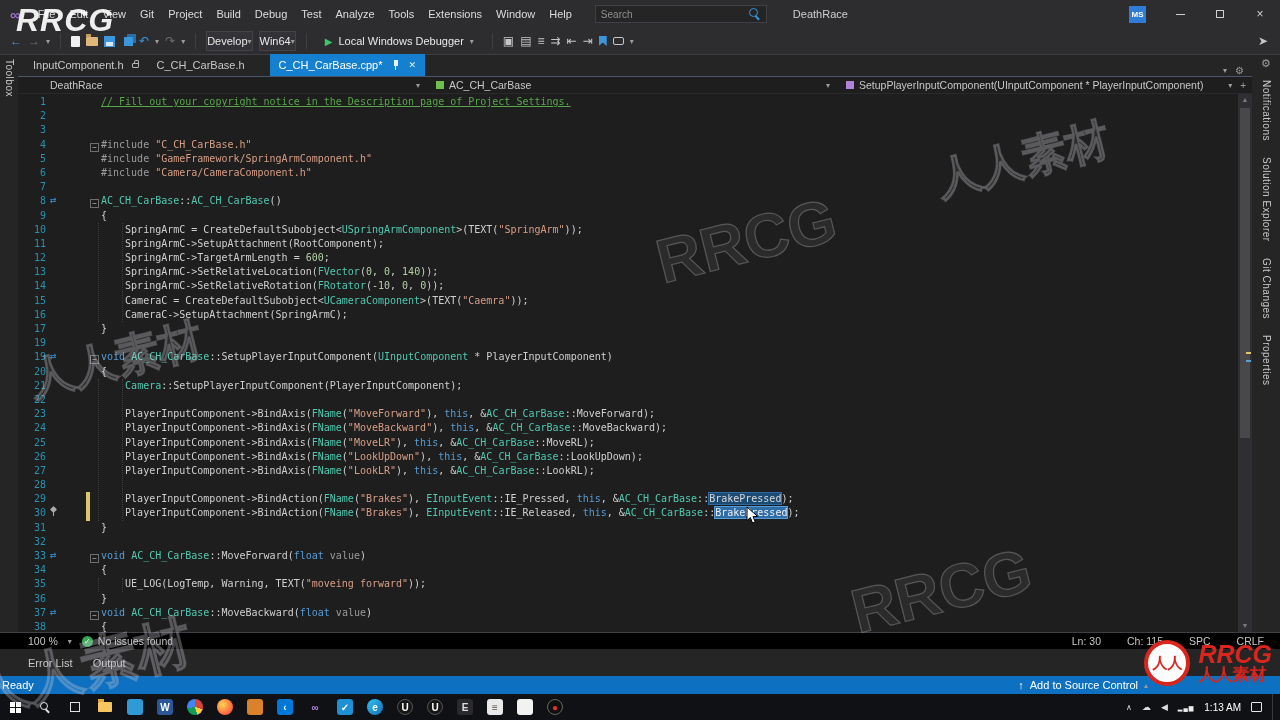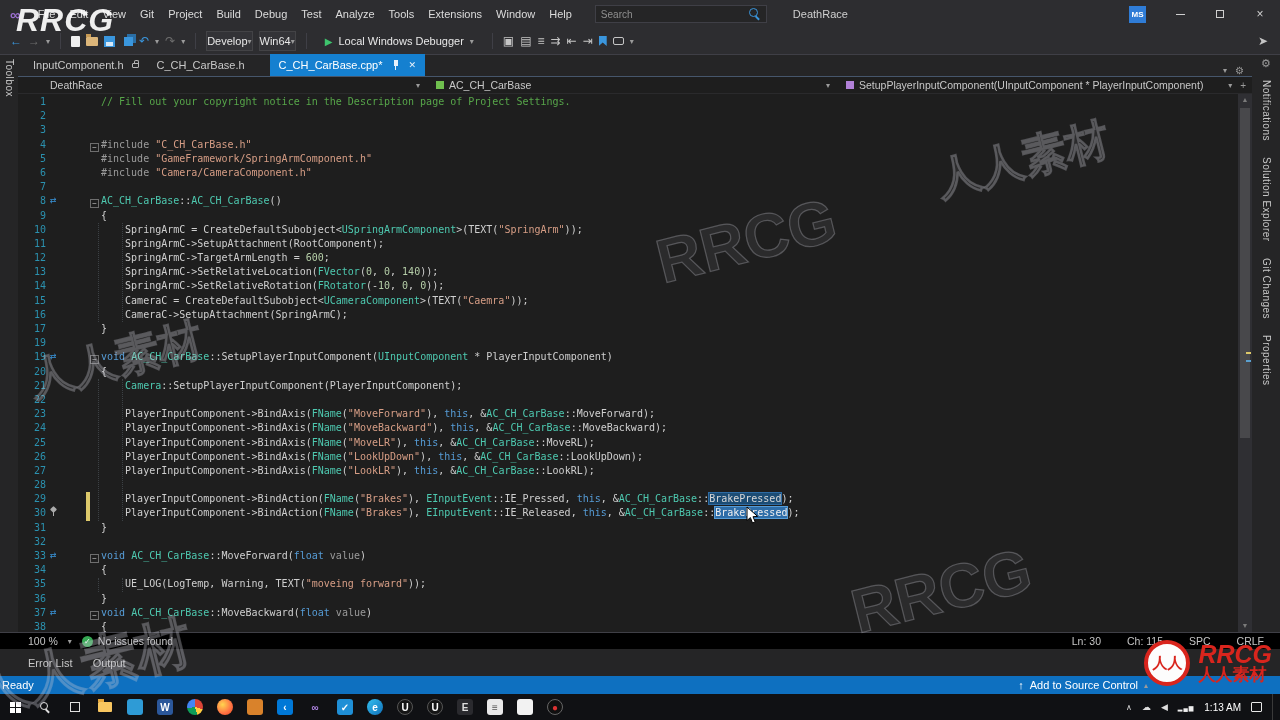--- a/index.html
+++ b/index.html
@@ -86,21 +86,21 @@
   .code-lines { position:absolute; left:0; top:1px; right:14px; }
   .line { display:flex; height:14.2px; align-items:center; position:relative; z-index:1; }
   .ln { width:28px; text-align:right; color:#2B91AF; font:10px/14.2px "DejaVu Sans Mono", monospace; flex:0 0 28px; }
   .icn { width:14px; flex:0 0 14px; text-align:center; font-size:8px; line-height:14.2px; }
   .sp { width:26px; flex:0 0 26px; }
   .chg { width:4px; flex:0 0 4px; height:14.2px; }
   .chg.mod { background:#DCC86A; }
   .fold { width:11px; flex:0 0 11px; text-align:left; }
   .foldbox { display:inline-block; width:9px; height:9px; line-height:7px; font-size:8px; text-align:center; border:1px solid #6E6E6E; color:#C8C8C8; background:#1E1E1E; }
   .txt { white-space:pre; font:10px/14.2px "DejaVu Sans Mono", monospace; color:#CFCFCF; }
-  .tok-c { color:#57A64A; } .tok-p { color:#9B9B9B; } .tok-s { color:#D69D85; }
+  .tok-c { color:#57A64A;text-decoration:underline; } .tok-p { color:#9B9B9B; } .tok-s { color:#D69D85; }
   .tok-k { color:#569CD6; } .tok-t { color:#4EC9B0; } .tok-n { color:#B5CEA8; }
   .tok-d { color:#CFCFCF; } .tok-m { color:#9A9A9A; }
   .tok-hl { color:#D8D8D8; background:#1C4C74; outline:1px solid #2D6BA4; }
   .tok-hsel { color:#EFEFEF; background:#2E6DA8; outline:1px solid #569CD6; }
   .refs-icon { color:#3A96DD; }
   .pinicon { position:relative; width:9px; height:10px; display:inline-block; }
   .pinicon::before { content:""; position:absolute; left:2px; top:1px; width:5px; height:5px; background:#ABABAB; transform:rotate(45deg); border-radius:1px; }
   .pinicon::after { content:""; position:absolute; left:4px; top:6px; width:1px; height:4px; background:#ABABAB; }
   .guide { position:absolute; width:0; border-left:1px dotted rgba(170,190,210,0.22); z-index:0; }
   .scrollbar { position:absolute; right:0; top:0; bottom:0; width:14px; background:#2F2F33; }

